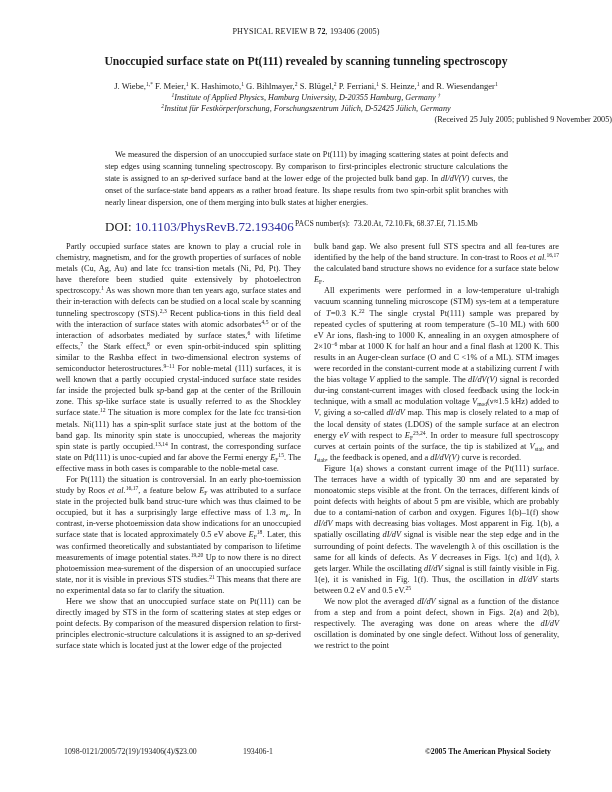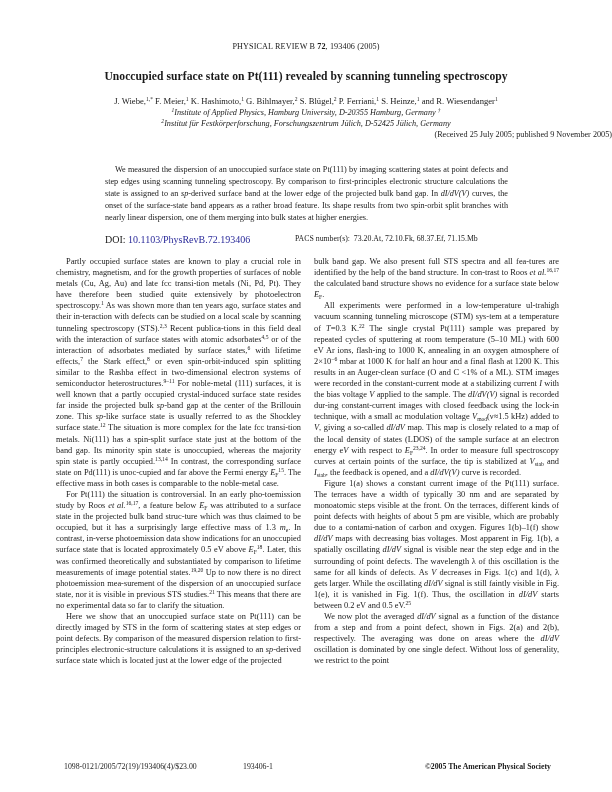--- a/index.html
+++ b/index.html
@@ -1,20 +1,20 @@
 <!DOCTYPE html>
 <html><head>
 <meta charset="utf-8">
 <style>
   html, body { margin: 0; padding: 0; background: #ffffff; }
   body {
     width: 612px; height: 792px; position: relative; overflow: hidden;
     font-family: "Liberation Serif", "DejaVu Serif", serif; color: #1a1a1a;
   }
-  .abs { position: absolute; margin-top: 15px; }
+  .abs { position: absolute; }
   .journal {
     top: 27px; left: 0; width: 612px; text-align: center;
     font-size: 8.2px; letter-spacing: 0.1px;
   }
   .journal b { font-weight: bold; }
   .title {
     top: 55px; left: 0; width: 612px; text-align: center;
     font-size: 11.6px; font-weight: bold; letter-spacing: 0.05px;
   }
   .authors {
@@ -27,21 +27,21 @@
   .affil1 { top: 93px; }
   .affil2 { top: 104px; }
   .received { top: 115px; left: 0; width: 612px; text-align: right; font-size: 8.2px; }
   sup { font-size: 5.6px; vertical-align: 3.2px; line-height: 0; }
   sub { font-size: 5.6px; vertical-align: -1.5px; line-height: 0; }
   .abstract {
     top: 149px; left: 105px; width: 403px;
     font-size: 8.2px; line-height: 12px; text-align: justify;
     text-indent: 10px;
   }
-  .doi { top: 219px; left: 105px; font-size: 10px; }
+  .doi { top: 219px; left: 105px; font-size: 13px; }
   .doi-link { color: #2a2a9a; }
   .pacs { top: 219px; left: 295px; font-size: 7.8px; }
   .col {
     top: 241px; width: 245px;
     font-size: 8.35px; line-height: 11.1px; text-align: justify;
     hyphens: manual;
   }
   .col-left { left: 56px; }
   .col-right { left: 314px; }
   .col p { margin: 0; text-indent: 10px; }

